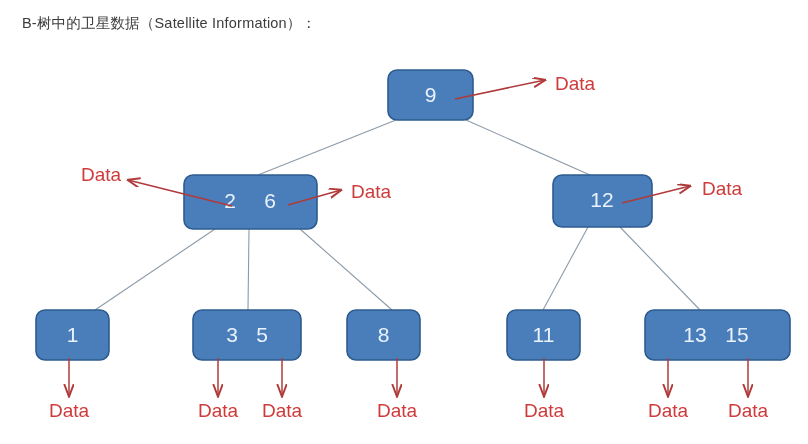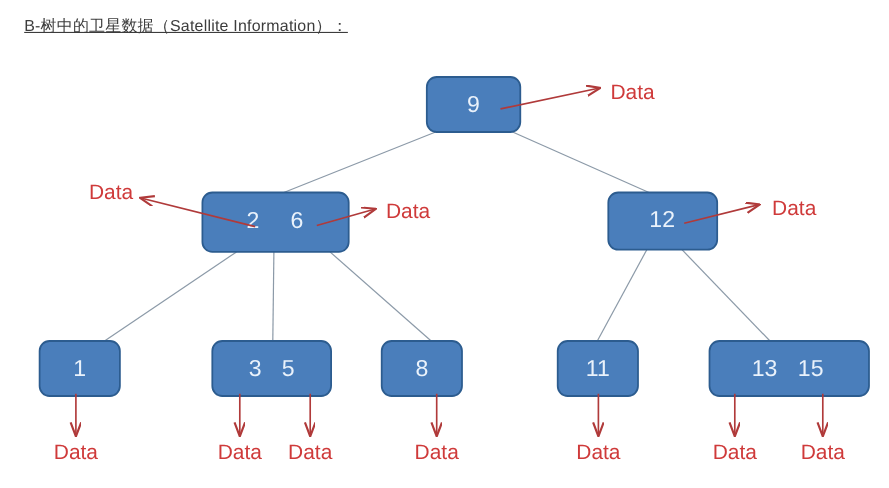--- a/index.html
+++ b/index.html
@@ -15,21 +15,20 @@
     position: relative;
   }
   #caption {
     position: absolute;
     left: 22px;
     top: 14px;
     font-size: 14.5px;
     color: #3c3c3c;
     letter-spacing: 0.2px;
     white-space: nowrap;
-    text-decoration: underline;
   }
   #diagram {
     position: absolute;
     left: 0;
     top: 0;
   }
   .node-rect {
     fill: #4a7ebb;
     stroke: #2c5c8f;
     stroke-width: 1.6;

